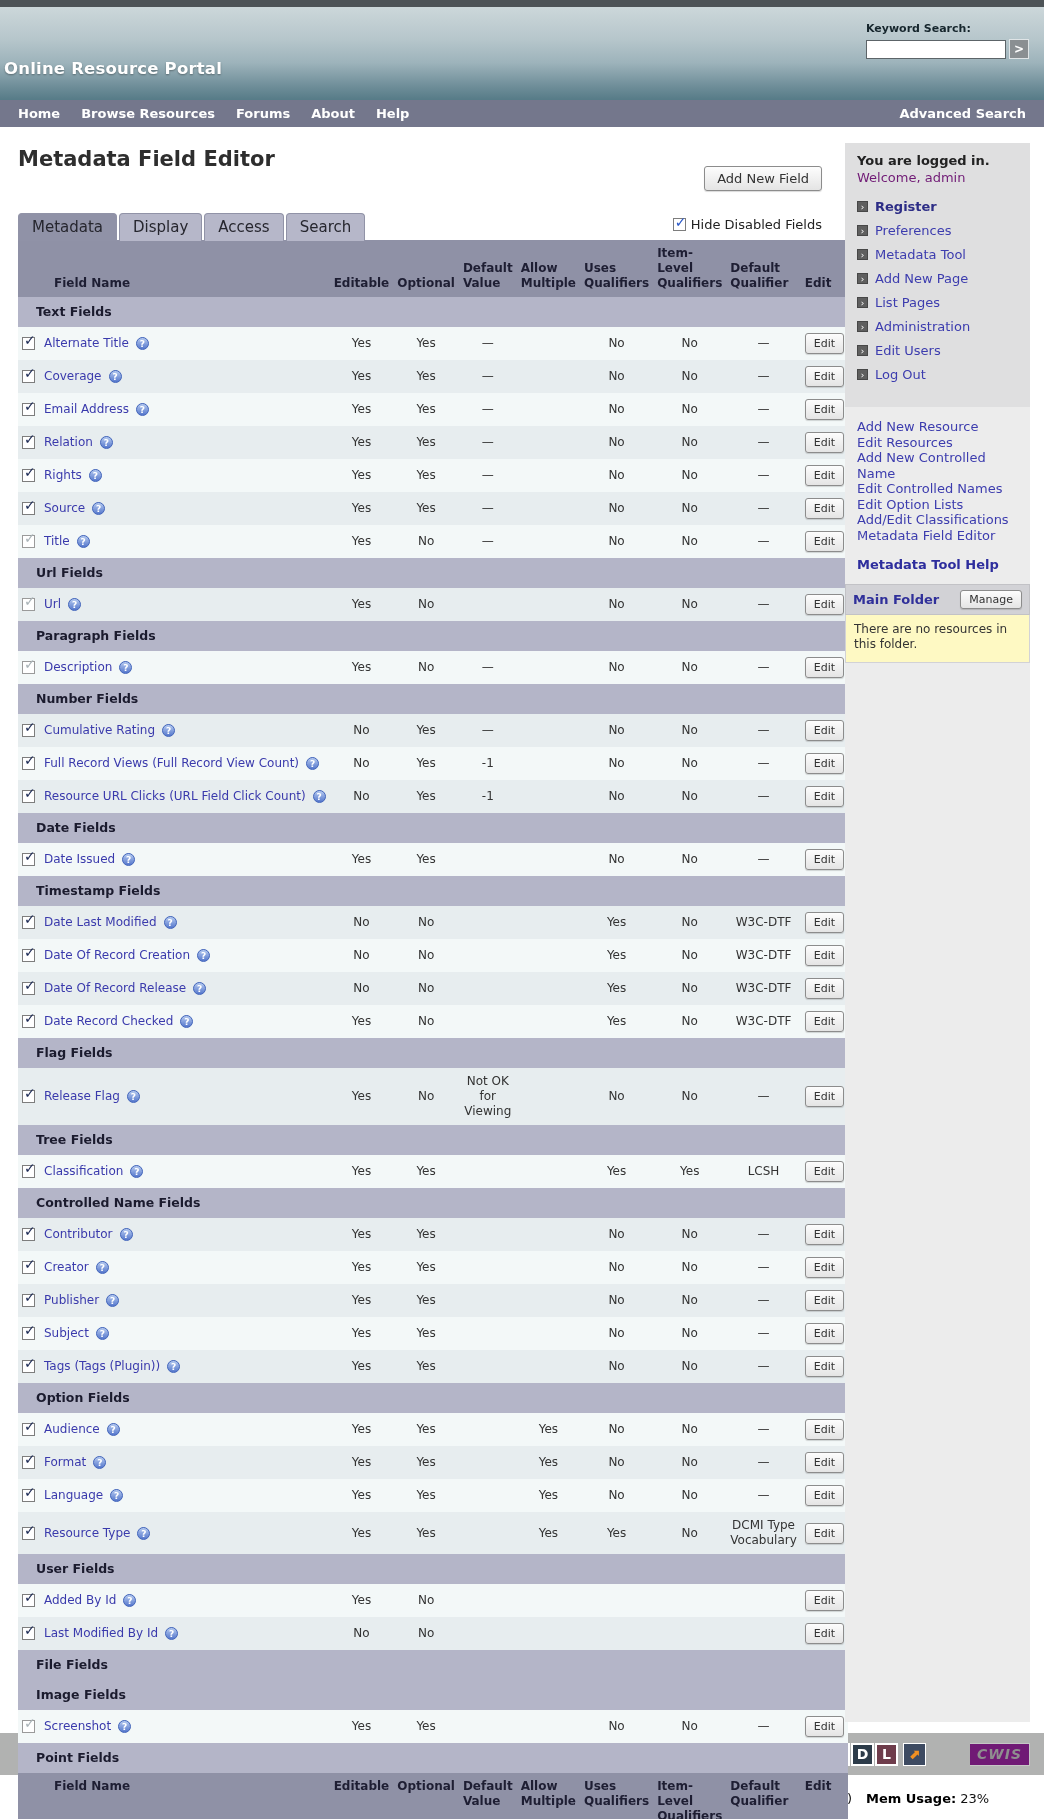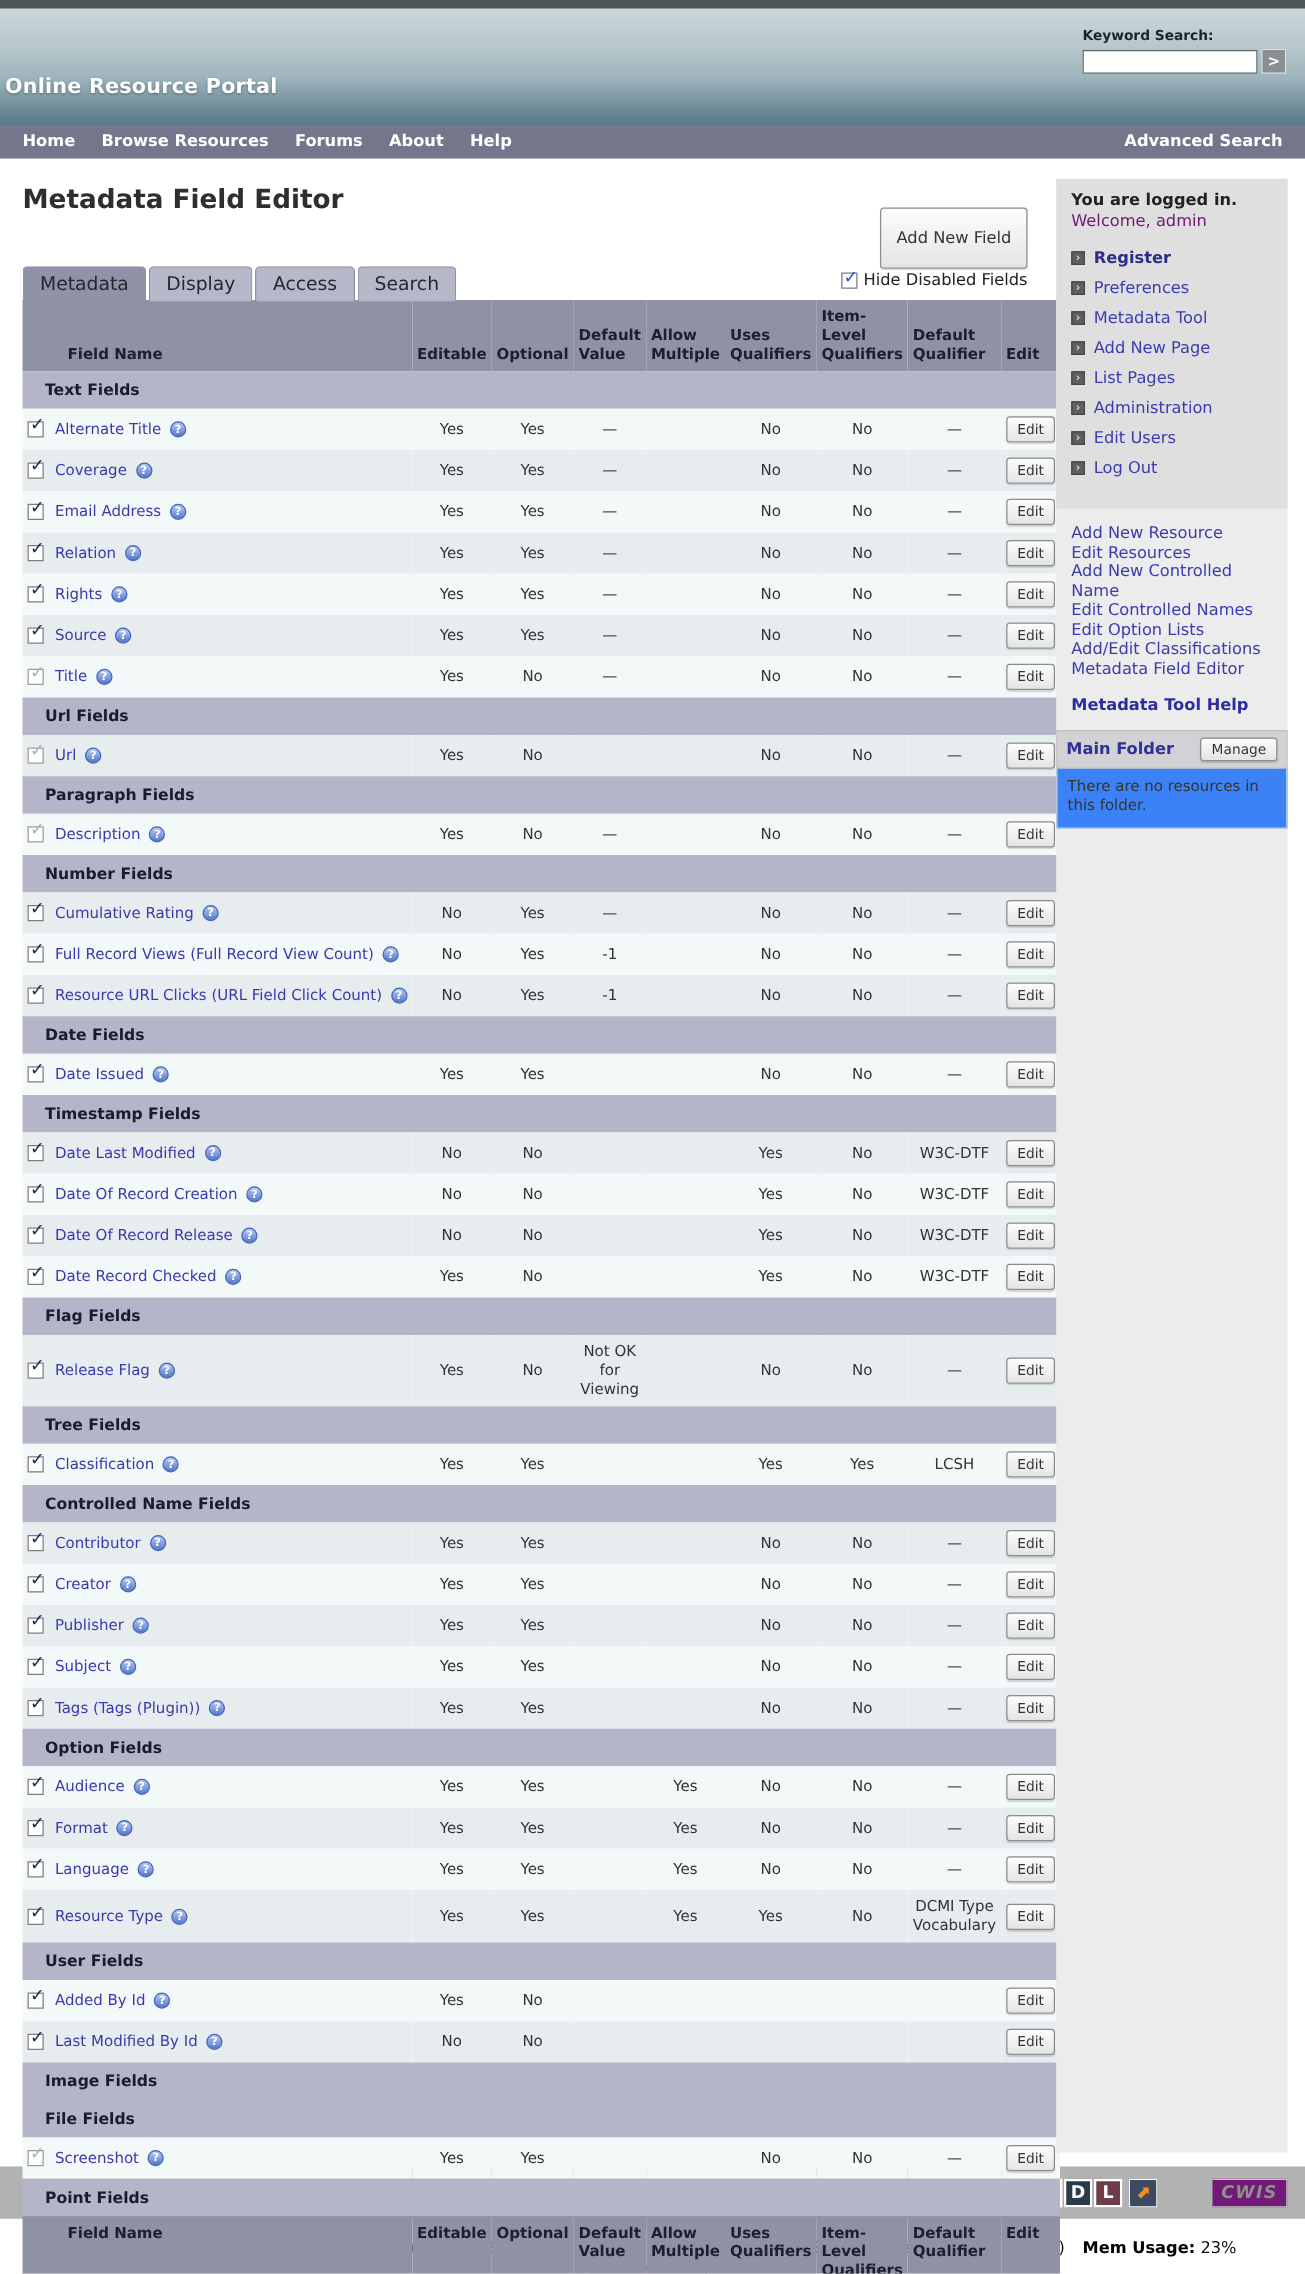--- a/index.html
+++ b/index.html
@@ -23,21 +23,21 @@
   .nav-left { display:flex; gap:21px; flex:1; }
   .nav-link { color:#fff; font-weight:bold; font-size:13px; text-decoration:none; cursor:pointer; }
 
   
   .content { position:relative; width:1044px; min-height:1606px; background:#fff; }
   .main { position:absolute; left:18px; top:0; width:804px; padding-top:113px; }
   .page-title { position:absolute; top:20px; left:0; font-size:21px; font-weight:bold; color:#2e2e2e; }
   .add-top { position:absolute; top:39px; right:0; }
   .btn { display:inline-block; border:1px solid #8c8c8c; border-radius:3px; color:#333;
     background:linear-gradient(to bottom,#fdfdfd,#e4e4e4); cursor:pointer; box-shadow:0 1px 1px rgba(0,0,0,.15); }
-  .btn-big { font-size:13px; padding:16px 12px; }
+  .btn-big { font-size:13px; padding:4px 12px; }
   .btn-small { font-size:11px; padding:2px 8px; }
   .tabs { position:absolute; top:86px; left:0; display:flex; }
   .tab { font-size:15px; color:#26262e; background:#b6b7c9; border:1px solid #9193a7; border-bottom:none;
     border-radius:4px 4px 0 0; padding:4px 13px 5px; margin-right:2px; cursor:pointer; }
   .tab.active { background:#9092a7; }
   .hide-toggle { position:absolute; top:90px; right:0; display:flex; align-items:center; font-size:13px; color:#222; }
   .cb { position:relative; display:inline-block; width:13px; height:13px; background:#fff; border:1px solid #7d7d7d;
     vertical-align:middle; }
   .cb .mark { position:absolute; top:-5px; left:1px; font-size:14px; font-weight:bold; color:#1c2a55; }
   .cb.blue .mark { color:#2a58c8; }
@@ -74,21 +74,21 @@
     font-size:9px; line-height:10px; text-align:center; margin-right:7px; flex:0 0 auto; }
   .menu-item a { color:#3c3cae; text-decoration:none; }
   .menu-item.bold a { font-weight:bold; color:#2d2d86; }
   .side-links { padding:12px 12px 0; }
   .side-links a { display:block; color:#3c3cae; text-decoration:none; line-height:15.5px; cursor:pointer; }
   .help-link { display:block; padding:14px 12px 0; font-weight:bold; color:#2d2d9d; text-decoration:none; cursor:pointer; }
   .folder-box { margin:12px 0 0; }
   .folder-head { background:#d2d2d6; border:1px solid #c2c2c6; padding:5px 7px; display:flex; align-items:center;
     justify-content:space-between; }
   .folder-title { font-weight:bold; color:#30309a; font-size:13px; }
-  .folder-body { background:#3b82f6; border:1px solid #d2d2d6; border-top:none; padding:7px 8px 10px; font-size:12px;
+  .folder-body { background:#fef9c3; border:1px solid #d2d2d6; border-top:none; padding:7px 8px 10px; font-size:12px;
     color:#333; line-height:15px; }
 
   
   .footerbar { height:42px; background:#b1b2b1; display:flex; align-items:center; padding:0 14px 0 19px; }
   .copyright { font-size:13px; color:#2b2b2b; flex:1; }
   .copyright a { color:#3a3aad; text-decoration:none; cursor:pointer; }
   .logos { display:flex; align-items:center; }
   .nsdl { display:flex; }
   .nsdl-tile { width:23px; height:23px; border:2px solid #fff; margin-left:1px; color:#fff; font-weight:bold;
     font-size:14px; line-height:19px; text-align:center; }
@@ -771,24 +771,24 @@
               <td class="c">No</td>
               <td class="c">No</td>
               <td class="c"></td>
               <td class="c"></td>
               <td class="c"></td>
               <td class="c"></td>
               <td class="c"></td>
               <td class="c"><span class="btn btn-small">Edit</span></td>
             </tr>
             <tr class="section">
+              <td colspan="9">File Fields</td>
+            </tr>
+            <tr class="section">
               <td colspan="9">Image Fields</td>
-            </tr>
-            <tr class="section">
-              <td colspan="9">File Fields</td>
             </tr>
             <tr class="row-light">
               <td class="namecell">
                 <div class="namewrap">
                   <span class="cb disabled">
                     <span class="mark">✓</span>
                   </span>
                   <a class="fieldlink">Screenshot</a>
                   <span class="help">?</span>
                 </div>

